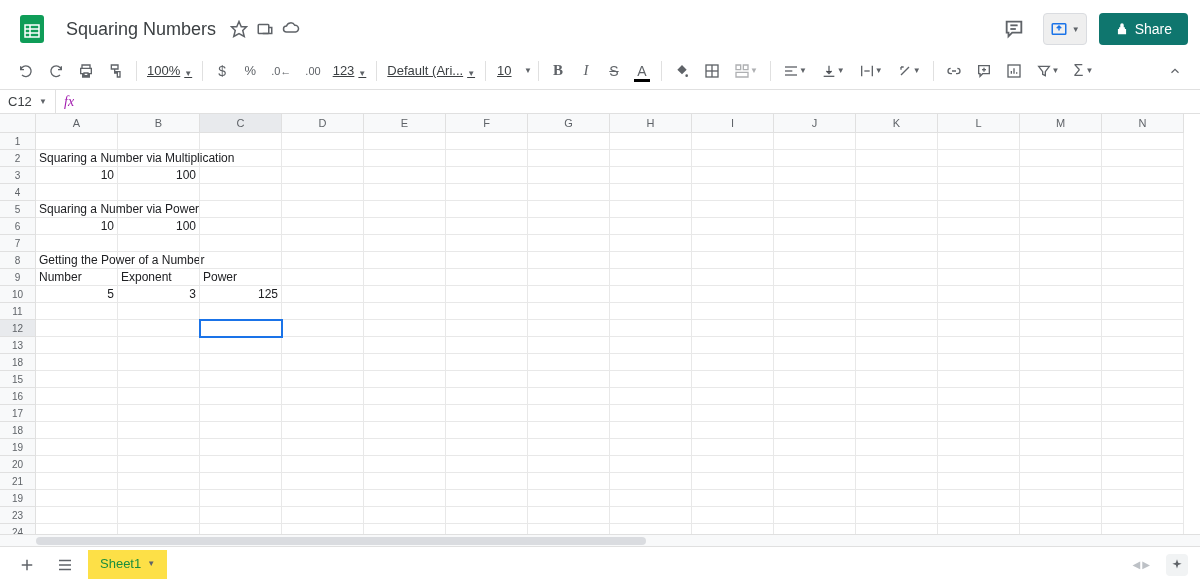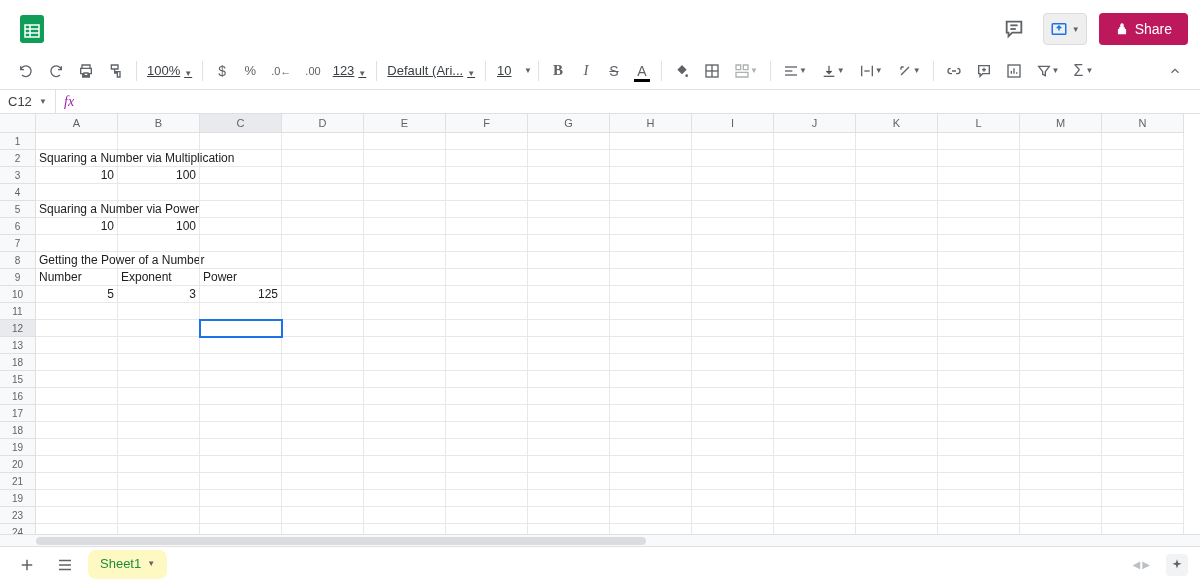--- a/index.html
+++ b/index.html
@@ -12,21 +12,21 @@
 .title-area { flex: 1; display: flex; flex-direction: column; }
 .title-row { display: flex; align-items: center; gap: 8px; }
 .doc-title { font-size: 18px; color: #3c4043; padding: 2px 6px; }
 .title-icon { color: #5f6368; cursor: pointer; display: inline-flex; align-items: center; }
 .menu-row { display: flex; align-items: center; gap: 2px; font-size: 14px; color: #202124; }
 .menu-item { padding: 4px 7px; cursor: pointer; border-radius: 4px; }
 .last-edit { color: #5f6368; text-decoration: underline; margin-left: 6px; cursor: pointer; }
 .header-right { display: flex; align-items: center; gap: 12px; }
 .header-btn { background: none; border: none; cursor: pointer; display: flex; align-items: center; padding: 6px; border-radius: 4px; }
 .present-btn { border: 1px solid #dadce0; border-radius: 4px; padding: 6px 6px; display: flex; align-items: center; gap: 4px; color: #1a73e8; }
-.share-btn { background: #be185d; color: #fff; border: none; border-radius: 4px; padding: 8px 16px; font-size: 14px; font-weight: 500; display: flex; align-items: center; gap: 6px; cursor: pointer; }
+.share-btn { background: #0f766e; color: #fff; border: none; border-radius: 4px; padding: 8px 16px; font-size: 14px; font-weight: 500; display: flex; align-items: center; gap: 6px; cursor: pointer; }
 
 
 .toolbar { display: flex; align-items: center; padding: 4px 12px; border-bottom: 1px solid #e0e0e0; gap: 2px; height: 38px; }
 .tb-btn { background: none; border: none; padding: 5px 6px; cursor: pointer; border-radius: 2px; color: #5f6368; display: flex; align-items: center; justify-content: center; min-width: 26px; height: 26px; }
 .tb-sep { width: 1px; height: 20px; background: #e0e0e0; margin: 0 4px; }
 .tb-text { font-size: 13px; color: #3c4043; padding: 0 4px; display: flex; align-items: flex-end; gap: 4px; cursor: pointer; text-decoration: underline; }
 .tb-font { min-width: 70px; font-size: 13px; }
 .tb-size { min-width: 30px; text-align: center; border: 1px solid transparent; }
 .dropdown-arrow { font-size: 8px; color: #5f6368; }
 .text-color-btn { position: relative; }
@@ -52,40 +52,59 @@
 .cell.selected { outline: 2px solid #1a73e8; outline-offset: -1px; z-index: 2; background: #fff; }
 
 
 .h-scrollbar { height: 12px; background: #f8f9fa; border-top: 1px solid #e0e0e0; position: relative; }
 .h-thumb { position: absolute; left: 36px; width: 610px; height: 8px; top: 2px; background: #dadce0; border-radius: 4px; }
 
 
 .sheet-bar { display: flex; align-items: center; height: 36px; border-top: 1px solid #e0e0e0; padding: 0 12px; gap: 8px; }
 .sheet-btn { background: none; border: none; padding: 6px; cursor: pointer; color: #5f6368; }
 .sheet-tab { padding: 6px 12px; font-size: 13px; color: #1a8e3e; font-weight: 500; border-bottom: 2px solid transparent; display: flex; align-items: center; gap: 6px; cursor: pointer; }
-.sheet-tab.active { background: #fef9c3; border-radius: 8px; }
+.sheet-tab.active { background: #fde047; border-radius: 0; }
 .nav-arrows { margin-left: auto; display: flex; gap: 2px; color: #bdc1c6; font-size: 10px; }
 .explore-btn { background: #f1f3f4; width: 22px; height: 22px; border-radius: 4px; display: flex; align-items: center; justify-content: center; color: #5f6368; margin-left: 8px; border: none; cursor: pointer; }
 
 svg { display: block; }
 </style>
 </head>
 <body>
 
 <div class="header">
   <div class="logo">
     <svg viewBox="0 0 32 32">
         <rect x="4" y="2" width="24" height="28" rx="3" fill="#0f9d58"></rect>
         <rect x="9" y="12" width="14" height="12" fill="none" stroke="#fff" stroke-width="1.5"></rect>
         <line x1="9" y1="16" x2="23" y2="16" stroke="#fff" stroke-width="1.5"></line>
         <line x1="9" y1="20" x2="23" y2="20" stroke="#fff" stroke-width="1.5"></line>
         <line x1="14" y1="12" x2="14" y2="24" stroke="#fff" stroke-width="1.5"></line>
       </svg>
   </div>
   <div class="title-area">
+    <div class="title-row">
+      <span class="doc-title">Squaring Numbers</span>
+      <span class="title-icon">
+          <svg width="18" height="18" viewBox="0 0 24 24" fill="none" stroke="#5f6368" stroke-width="2">
+            <polygon points="12,2 15,9 22,9 17,14 19,22 12,18 5,22 7,14 2,9 9,9"></polygon>
+          </svg>
+        </span>
+      <span class="title-icon">
+          <svg width="18" height="18" viewBox="0 0 24 24" fill="none" stroke="#5f6368" stroke-width="2">
+            <rect x="3" y="6" width="14" height="12" rx="1"></rect>
+            <path d="M17 10 l4 0 l0 8 l-12 0"></path>
+          </svg>
+        </span>
+      <span class="title-icon">
+          <svg width="18" height="18" viewBox="0 0 24 24" fill="none" stroke="#5f6368" stroke-width="2">
+            <path d="M6 16 a4 4 0 0 1 0-8 a6 6 0 0 1 11 -1 a4 4 0 0 1 1 9 z"></path>
+          </svg>
+        </span>
+    </div>
   </div>
   <div class="header-right">
     <button class="header-btn">
         <svg width="22" height="22" viewBox="0 0 24 24" fill="none" stroke="#5f6368" stroke-width="2">
           <path d="M4 4 h16 v12 h-10 l-4 4 v-4 h-2 z"></path>
           <line x1="8" y1="8" x2="16" y2="8"></line>
           <line x1="8" y1="12" x2="14" y2="12"></line>
         </svg>
       </button>
     <button class="present-btn">

